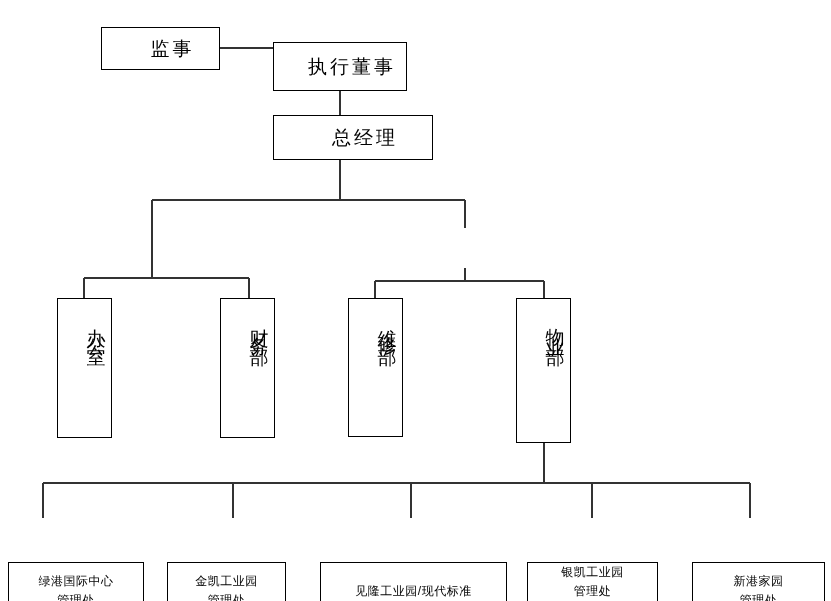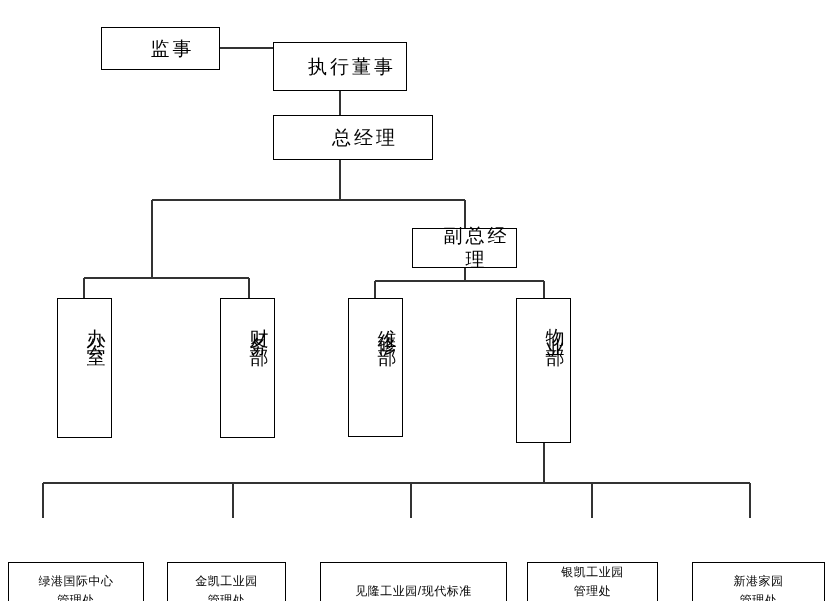--- a/index.html
+++ b/index.html
@@ -101,21 +101,20 @@
       <line x1="750" y1="483" x2="750" y2="518"></line>
     </g>
   </svg>
 
   <div class="node horiz" style="left:101px;top:27px;width:119px;height:43px;">监事</div>
 
   <div class="node horiz" style="left:273px;top:42px;width:134px;height:49px;">执行董事</div>
 
   <div class="node horiz" style="left:273px;top:115px;width:160px;height:45px;">总经理</div>
 
-  <div class="node horiz" style="left:412px;top:228px;width:105px;height:40px;">副总经理</div>
 
   <div class="node vert" style="left:57px;top:298px;width:55px;height:140px;">
     <span class="vtext">办公室</span>
   </div>
 
   <div class="node vert" style="left:220px;top:298px;width:55px;height:140px;">
     <span class="vtext">财务部</span>
   </div>
 
   <div class="node vert" style="left:348px;top:298px;width:55px;height:139px;">

